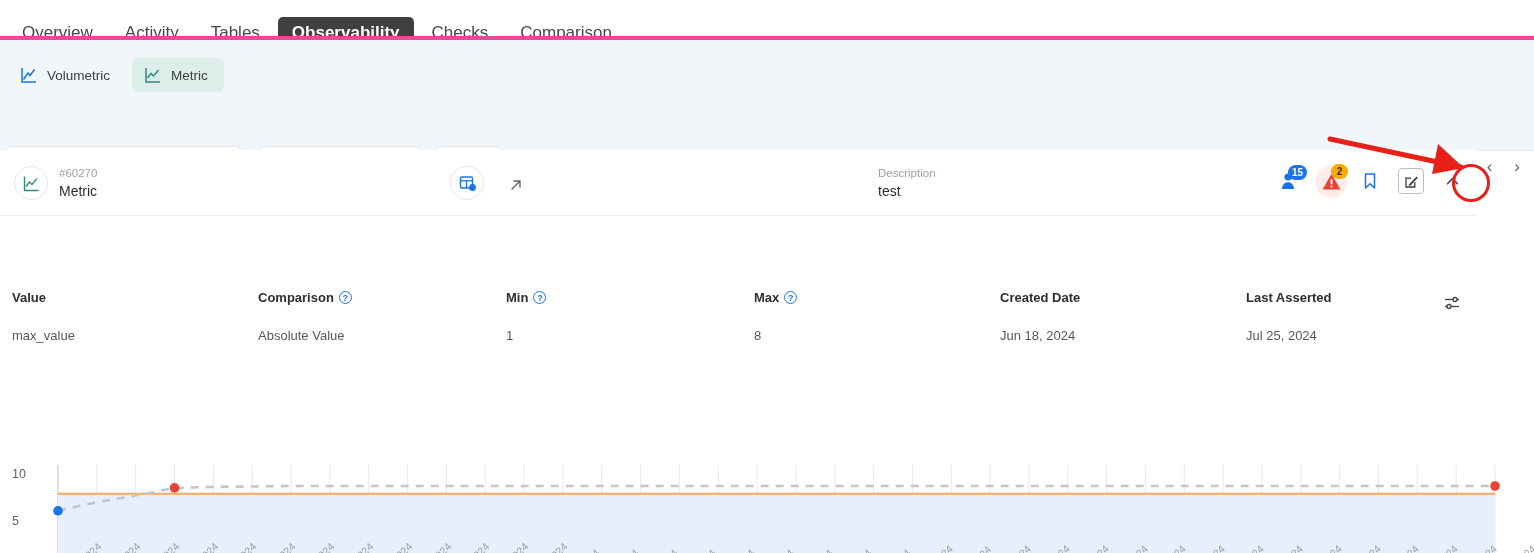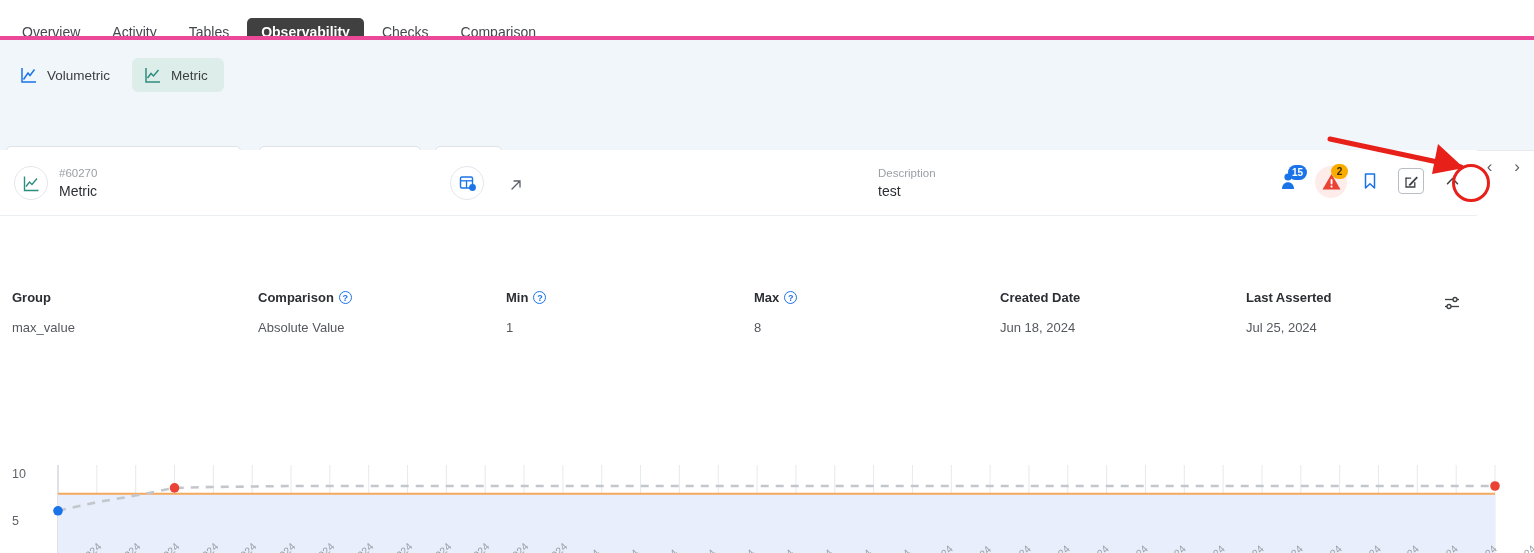--- a/index.html
+++ b/index.html
@@ -12,21 +12,21 @@
     overflow: hidden;
   }
   .page { position: relative; width: 1534px; height: 553px; background: #fff; }
 
   
   .topnav {
     position: absolute; left: 0; top: 0; width: 1534px; height: 36px;
     background: #fff; display: flex; align-items: center; padding-left: 8px; gap: 4px;
   }
   .topnav .tab {
-    font-size: 14px; color: #44474d; padding: 7px 14px; border-radius: 5px;
+    font-size: 17px; color: #44474d; padding: 7px 14px; border-radius: 5px;
     line-height: 1; white-space: nowrap; cursor: pointer; margin-top: 28px;
   }
   .topnav .tab.active { background: #404040; color: #fff; font-weight: 600; }
 
   
   .band {
     position: absolute; left: 0; top: 36px; width: 1534px; height: 114px;
     background: #f1f6fa; border-top: 4px solid #ec4899;
   }
   .subtabs { position: absolute; left: 8px; top: 18px; display: flex; gap: 6px; }
@@ -102,21 +102,21 @@
   }
   .hl-circle {
     position: absolute; border: 3.5px solid #e8201a; border-radius: 50%;
     width: 38px; height: 38px; pointer-events: none;
   }
 
   
   .attrs { position: relative; height: 56px; }
   .attr { position: absolute; top: 74px; }
   .attr .lbl { font-size: 13px; font-weight: 700; color: #2b2e33; display: flex; align-items: center; gap: 5px; }
-  .attr .val { font-size: 13px; color: #55585e; margin-top: 15px; }
+  .attr .val { font-size: 13px; color: #55585e; margin-top: 23px; }
 
   
   .groupby {
     position: absolute; right: 8px; top: 274px; height: 30px;
     border: 1px solid #dde3e9; border-radius: 5px; background: #fff;
     display: flex; align-items: center; cursor: pointer;
   }
   .groupby .gb-lbl { font-size: 12.5px; color: #71767d; padding: 0 10px; }
   .groupby .gb-sep { width: 1px; height: 18px; background: #e2e6ea; }
   .groupby .gb-val { font-size: 12.5px; color: #2b2e33; padding: 0 8px 0 10px; }
@@ -295,21 +295,21 @@
           <svg width="17" height="17" viewBox="0 0 17 17">
             <path d="M3.5 10.8 L8.5 5.6 L13.5 10.8" stroke="#3c4043" stroke-width="1.5" fill="none" stroke-linecap="round"></path>
           </svg>
         </span>
       </div>
     </div>
 
     <div class="attrs">
       <div class="attr" style="left:12px;">
         <div class="lbl">
-            <span>Group</span>
+            <span>Value</span>
           </div>
         <div class="val">max_value</div>
       </div>
       <div class="attr" style="left:258px;">
         <div class="lbl">
           <span>Comparison</span>
           <span class="helpdot sm">?</span>
         </div>
         <div class="val">Absolute Value</div>
       </div>

